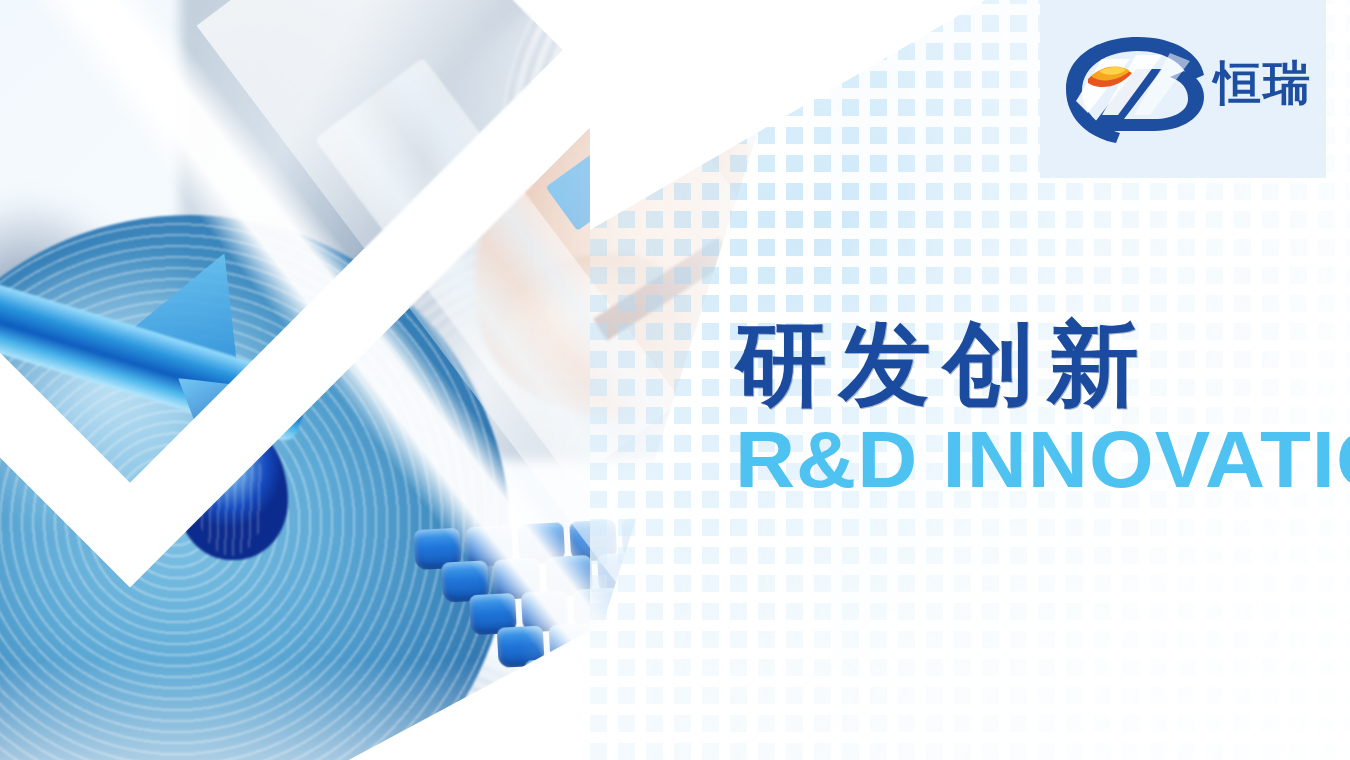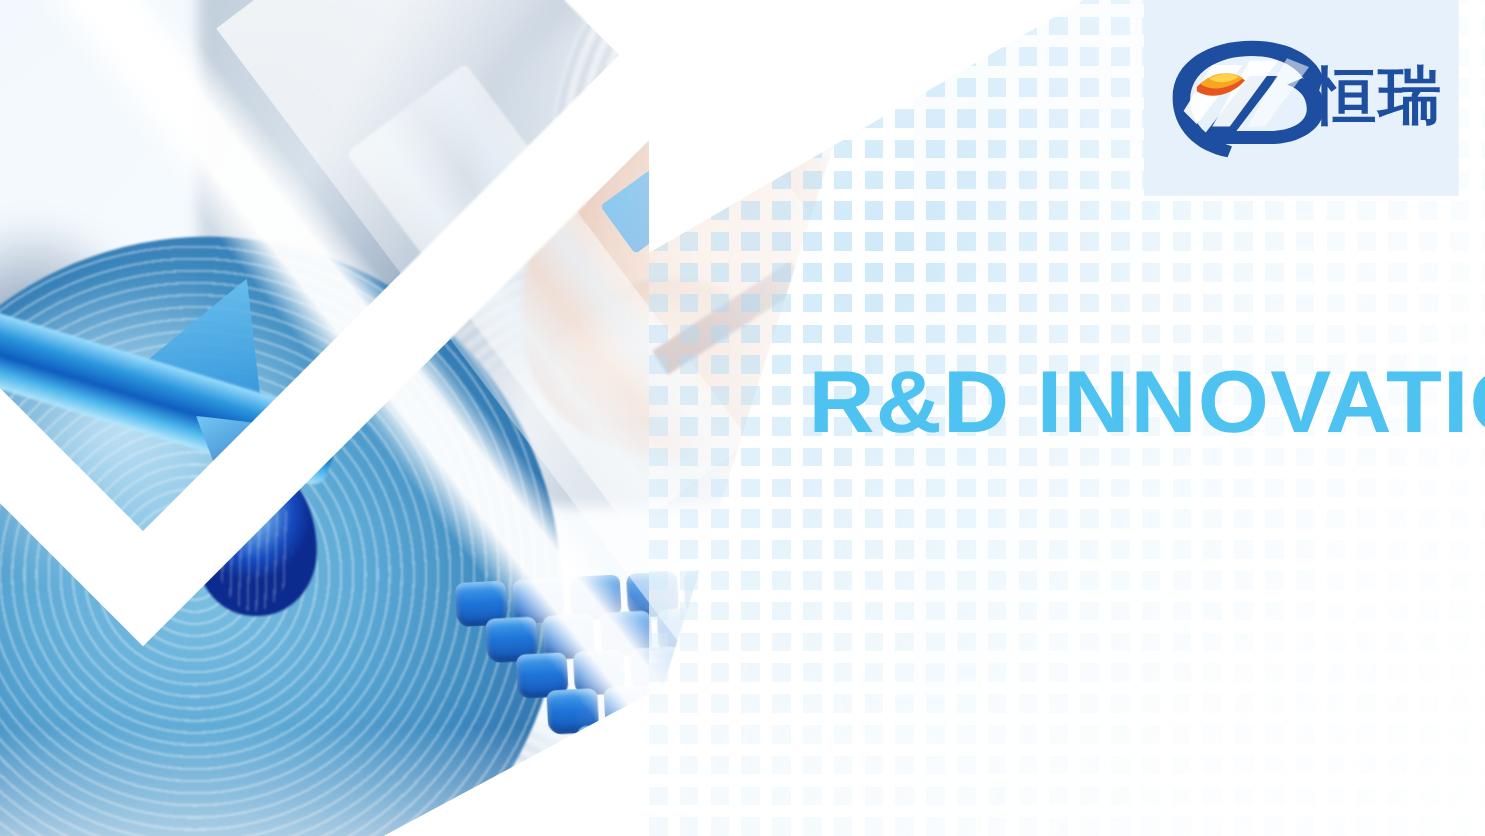--- a/index.html
+++ b/index.html
@@ -251,21 +251,21 @@
   
   #logo-plate{
     position:absolute;left:1040px;top:0;width:286px;height:178px;
     background:#e6f1fb;
     display:flex;align-items:center;justify-content:center;
   }
   .logo-wrap{position:relative;width:250px;height:120px;}
   .logo-mark{position:absolute;left:0;top:2px;width:150px;height:116px;}
   .logo-cn{
     position:absolute;right:-4px;top:30px;
-    font-size:57px;line-height:1;font-weight:bold;letter-spacing:2px;
+    font-size:47px;line-height:1;font-weight:bold;letter-spacing:2px;
     color:#1d4ea0;
     font-family:"DejaVu Sans","Liberation Sans",sans-serif;
   }
 
   
   #headline{
     position:absolute;left:735px;top:318px;width:615px;
   }
   #title-cn{
     font-family:"DejaVu Sans","Liberation Sans",sans-serif;
@@ -422,16 +422,17 @@
         <path d="M112 22 L132 30 L92 84 L76 84 Z" fill="#ffffff" opacity=".55"></path>
         <path d="M30 48 C42 36 62 34 74 42 C62 56 42 60 30 52 Z" fill="#e8561f"></path>
         <path d="M34 44 C46 34 62 33 72 40 C60 50 44 52 34 46 Z" fill="#f7a71f"></path>
         <path d="M42 40 C52 35 62 35 68 39 C59 45 49 45 42 41 Z" fill="#ffd24a"></path>
       </svg>
       <div class="logo-cn">恒瑞</div>
     </div>
   </div>
 
   <div id="headline">
+    <div id="title-cn">研发创新</div>
     <div id="title-en">R&amp;D INNOVATION</div>
   </div>
 
 </div>
 
 </body></html>

